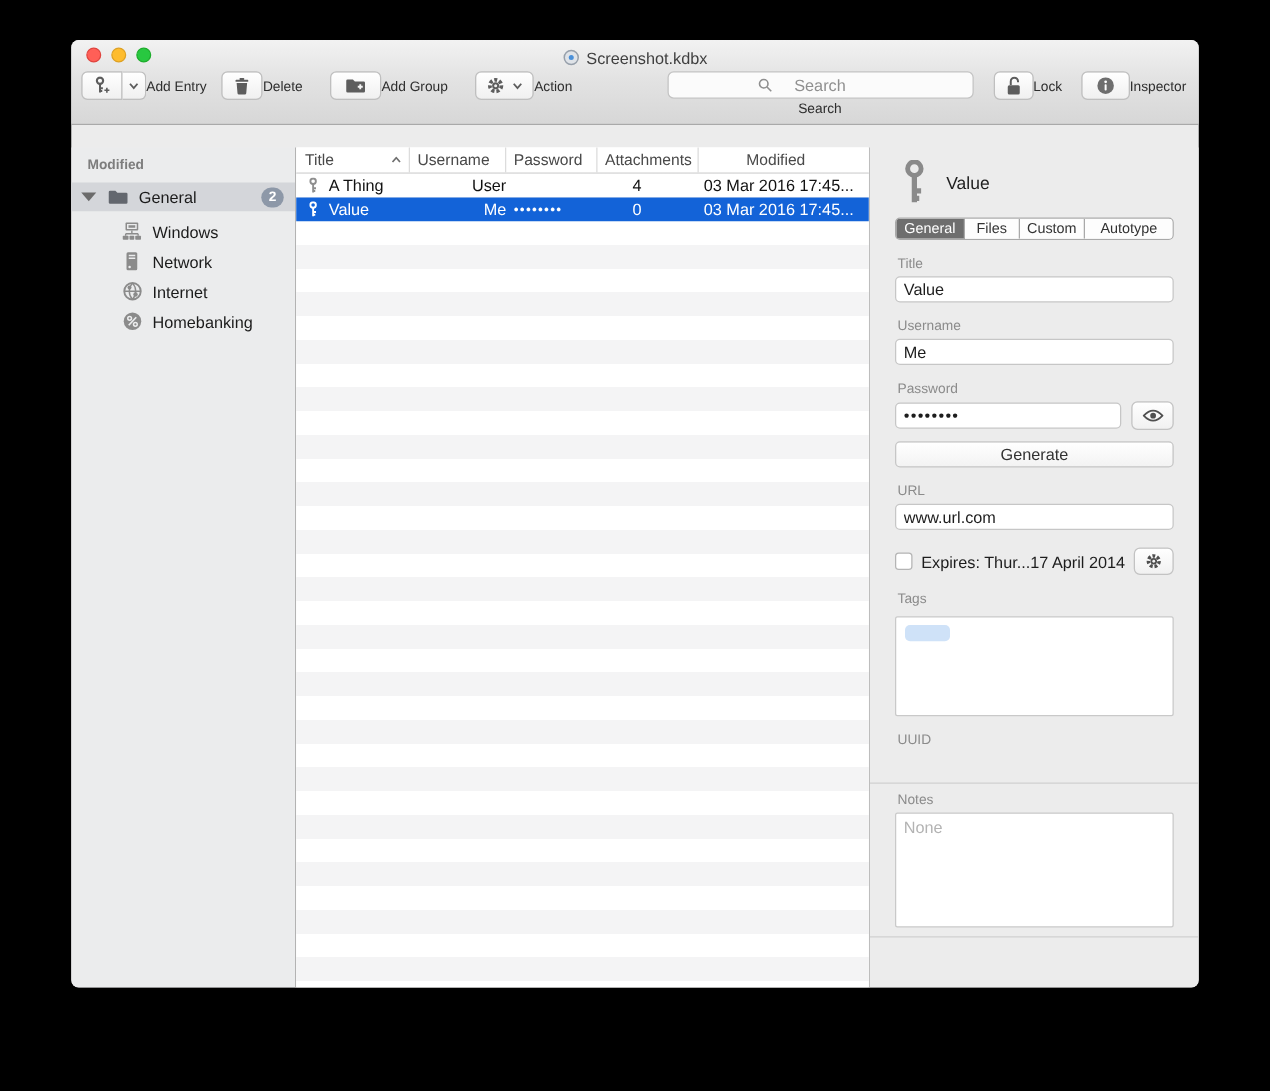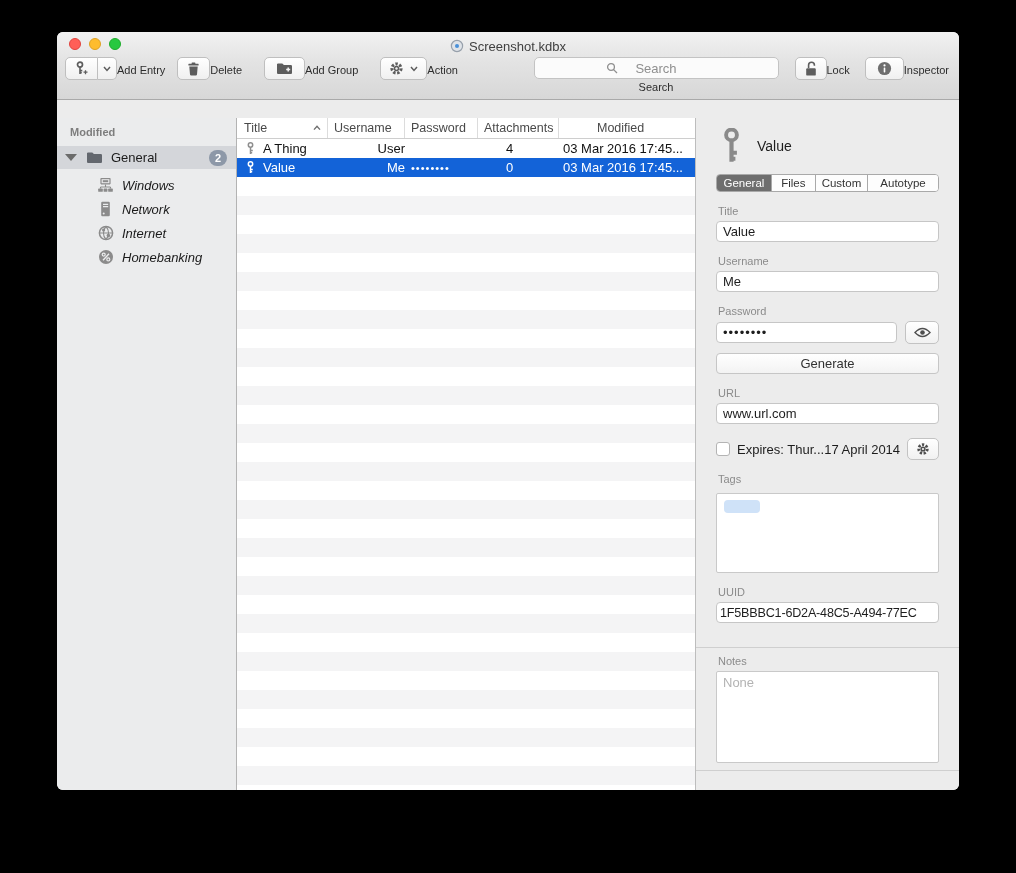--- a/index.html
+++ b/index.html
@@ -49,21 +49,21 @@
   
   .content { flex:1; display:flex; min-height:0; }
 
   
   .sidebar { width:180px; background:#ebeced; border-right:1px solid #b3b3b3; padding-top:8px; flex:0 0 auto; }
   .sb-header { font-size:11px; font-weight:bold; color:#7d7d7d; padding-left:13px; margin-bottom:8px; }
   .sb-root { height:23px; display:flex; align-items:center; background:#d4d6da; padding-left:8px; }
   .sb-tri { width:0; height:0; border-left:6px solid transparent; border-right:6px solid transparent; border-top:7px solid #6b6b6b; margin-right:9px; }
   .sb-root-label { font-size:13px; color:#1b1b1b; margin-left:8px; }
   .sb-badge { margin-left:auto; margin-right:9px; min-width:18px; height:16px; border-radius:9px; background:#8d98a8; color:#fff; font-size:11px; font-weight:bold; display:flex; align-items:center; justify-content:center; padding:0 4px; }
-  .sb-item { height:24px; display:flex; align-items:center; padding-left:40px; margin-top:0;font-style:italic; }
+  .sb-item { height:24px; display:flex; align-items:center; padding-left:40px; margin-top:0; }
   .sb-item .sb-ico { width:17px; display:flex; justify-content:center; color:#8b8b8b; }
   .sb-item-label { font-size:13px; color:#1b1b1b; margin-left:8px; }
   .sb-children { margin-top:4px; display:flex; flex-direction:column; gap:0; }
   .sb-children .sb-item { height:24px; }
 
   
   .table { flex:1; background:#fff; position:relative; min-width:0; }
   .thead { height:21px; display:flex; border-bottom:1px solid #cecece; background:#fff; font-size:12.5px; color:#494949; }
   .th { display:flex; align-items:center; padding-left:6px; border-right:1px solid #dcdcdc; position:relative; }
   .th.c-title { width:91px; padding-left:7px; }
@@ -412,21 +412,20 @@
           </svg>
         </div>
       </div>
 
       <div class="flabel">Tags</div>
       <div class="tags-box">
         <div class="tag-pill"></div>
       </div>
 
       <div class="flabel">UUID</div>
-      <input class="ifield uuid-field" type="text" value="1F5BBBC1-6D2A-48C5-A494-77EC" style="">
 
       <div class="divider"></div>
 
       <div class="flabel notes-label">Notes</div>
       <textarea class="notes-area" placeholder="None" style=""></textarea>
 
       <div class="divider2"></div>
     </aside>
   </div>
 </div>

